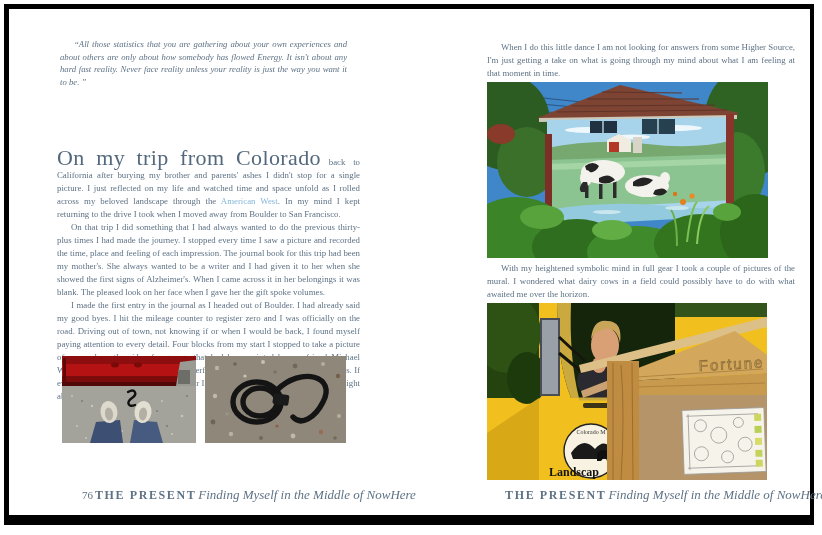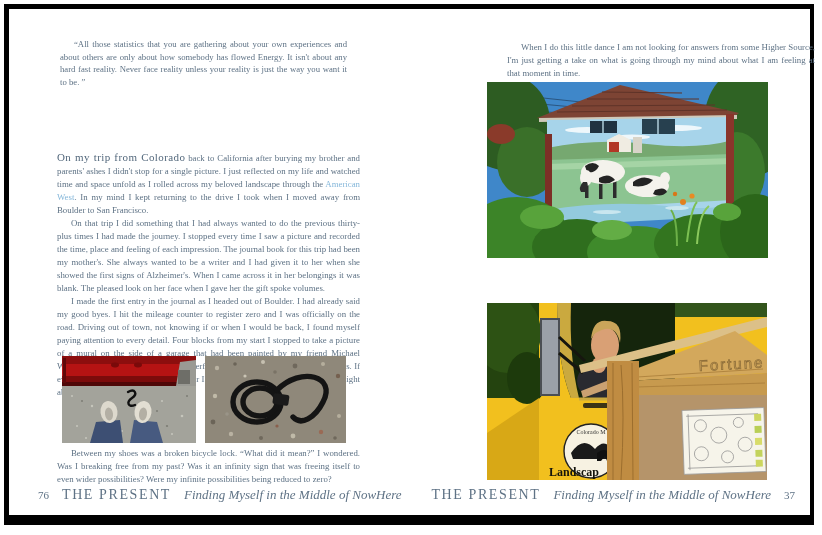--- a/index.html
+++ b/index.html
@@ -2,40 +2,40 @@
 <html><head>
 <meta charset="utf-8">
 <style>
   html,body{margin:0;padding:0;background:#ffffff;}
   .canvas{position:relative;width:822px;height:535px;background:#ffffff;overflow:hidden;
           font-family:"Liberation Serif","DejaVu Serif",serif;color:#5e7285;}
   .frame{position:absolute;left:4px;top:4px;width:810px;height:521px;
          border-top:5px solid #000;border-left:5px solid #000;border-right:4px solid #000;border-bottom:10px solid #000;
          box-sizing:border-box;pointer-events:none;}
   .abs{position:absolute;}
-  .quote{left:60px;top:38px;width:287px;font-size:8.7px;line-height:12.6px;
+  .quote{left:60px;top:38px;width:287px;font-style:italic;font-size:8.7px;line-height:12.6px;
          text-align:justify;text-indent:14px;}
   .attribution{left:60px;top:79px;width:287px;text-align:center;font-size:8.8px;}
   .story{left:57px;top:151px;width:303px;font-size:8.8px;line-height:13px;text-align:justify;}
   .story p{margin:0;text-indent:14px;}
   .story p.first{text-indent:0;}
-  .chapter-heading{font-size:11px;letter-spacing:.4px;color:#53687c;}
+  .chapter-heading{font-size:22px;letter-spacing:.4px;color:#53687c;}
   .booklink{color:#85b7da;text-decoration:none;cursor:pointer;}
   .photos-row{left:62px;top:356px;width:285px;height:87px;display:flex;gap:9px;}
   .photo{display:block;}
   .para4{left:57px;top:447px;width:303px;font-size:8.8px;line-height:13px;text-align:justify;text-indent:14px;}
-  .rp1{left:487px;top:41px;width:308px;font-size:8.8px;line-height:13px;text-align:justify;text-indent:14px;margin-left:20px;}
+  .rp1{left:487px;top:41px;width:308px;font-size:8.8px;line-height:13px;text-align:justify;text-indent:14px;}
   .mural{left:487px;top:82px;}
   .rp2{left:487px;top:262px;width:308px;font-size:8.8px;line-height:13px;text-align:justify;text-indent:14px;}
   .truck{left:487px;top:303px;}
-  .footer{top:487px;display:flex;align-items:baseline;gap:13px;white-space:nowrap;}
+  .footer{top:487px;display:flex;align-items:baseline;gap:2px;white-space:nowrap;margin-left:44px;}
   .footer-left{left:38px;}
   .footer-right{left:487px;width:308px;justify-content:flex-end;}
   .pagenum{font-size:11px;}
-  .chapter-label{font-size:14px;letter-spacing:1.6px;}
+  .chapter-label{font-size:12px;letter-spacing:1.6px;font-weight:bold;}
   .book-title{font-style:italic;font-size:13px;}
 </style>
 </head>
 <body>
 
 <div class="canvas">
   <div class="frame"></div>
 
   <div class="abs quote">“All those statistics that you are gathering about your own experiences and about others are only about how somebody has flowed Energy. It isn't about any hard fast reality. Never face reality unless your reality is just the way you want it to be. ”</div>
 
@@ -117,21 +117,20 @@
       </g>
       <g fill="none" stroke="#141414" stroke-width="5.4" stroke-linecap="round">
         <ellipse cx="52" cy="46" rx="24" ry="20"></ellipse>
         <ellipse cx="55" cy="46" rx="17" ry="14"></ellipse>
         <path d="M 72 34 C 96 10 132 20 118 46 C 110 62 96 70 88 61"></path>
       </g>
       <rect x="68" y="38" width="16" height="11" rx="2" fill="#1a1a1a" transform="rotate(8 76 43)"></rect>
     </svg>
   </div>
 
-  <div class="abs para4">Between my shoes was a broken bicycle lock. “What did it mean?” I wondered. Was I breaking free from my past?  Was it an infinity sign that was freeing itself to even wider possibilities? Were my infinite possibilities being reduced to zero?</div>
 
   <div class="abs footer footer-left">
     <span class="pagenum">76</span>
     <span class="chapter-label">THE PRESENT</span>
     <span class="book-title">Finding Myself in the Middle of NowHere</span>
   </div>
 
   <div class="abs rp1">When I do this little dance I am not looking for answers from some Higher Source, I'm just getting a take on what is going through my mind about what I am feeling at that moment in time.</div>
 
   <svg class="abs mural photo" width="281" height="176" viewBox="0 0 281 176">
@@ -220,20 +219,21 @@
       <path d="M200 160 q 4 -34 10 -40" stroke="#7cc052" stroke-width="2" fill="none"></path>
       <path d="M210 162 q 2 -30 12 -38" stroke="#8cc95e" stroke-width="2" fill="none"></path>
       <path d="M190 164 q 0 -28 -6 -36" stroke="#6db048" stroke-width="2" fill="none"></path>
       <circle cx="196" cy="120" r="3" fill="#e2801e"></circle>
         <circle cx="205" cy="114" r="2.6" fill="#e88b24"></circle>
       <circle cx="188" cy="112" r="2.2" fill="#d97718"></circle>
       <ellipse cx="240" cy="130" rx="14" ry="9" fill="#58a33b"></ellipse>
     </g>
   </svg>
 
+  <div class="abs rp2">With my heightened symbolic mind in full gear I took a couple of pictures of the mural. I wondered what dairy cows in a field could possibly have to do with what awaited me over the horizon.</div>
 
   <svg class="abs truck photo" width="280" height="177" viewBox="0 0 280 177">
     <rect width="280" height="177" fill="#f2c01e"></rect>
 
     <rect x="0" y="0" width="52" height="95" fill="#24430f"></rect>
     <ellipse cx="20" cy="30" rx="34" ry="40" fill="#2d5214"></ellipse>
     <ellipse cx="40" cy="75" rx="20" ry="26" fill="#1d3a0c"></ellipse>
     <rect x="160" y="0" width="120" height="14" fill="#33551c"></rect>
 
     <path d="M70 0 L188 0 L188 95 L84 95 Q70 60 70 0 Z" fill="#15250c"></path>

